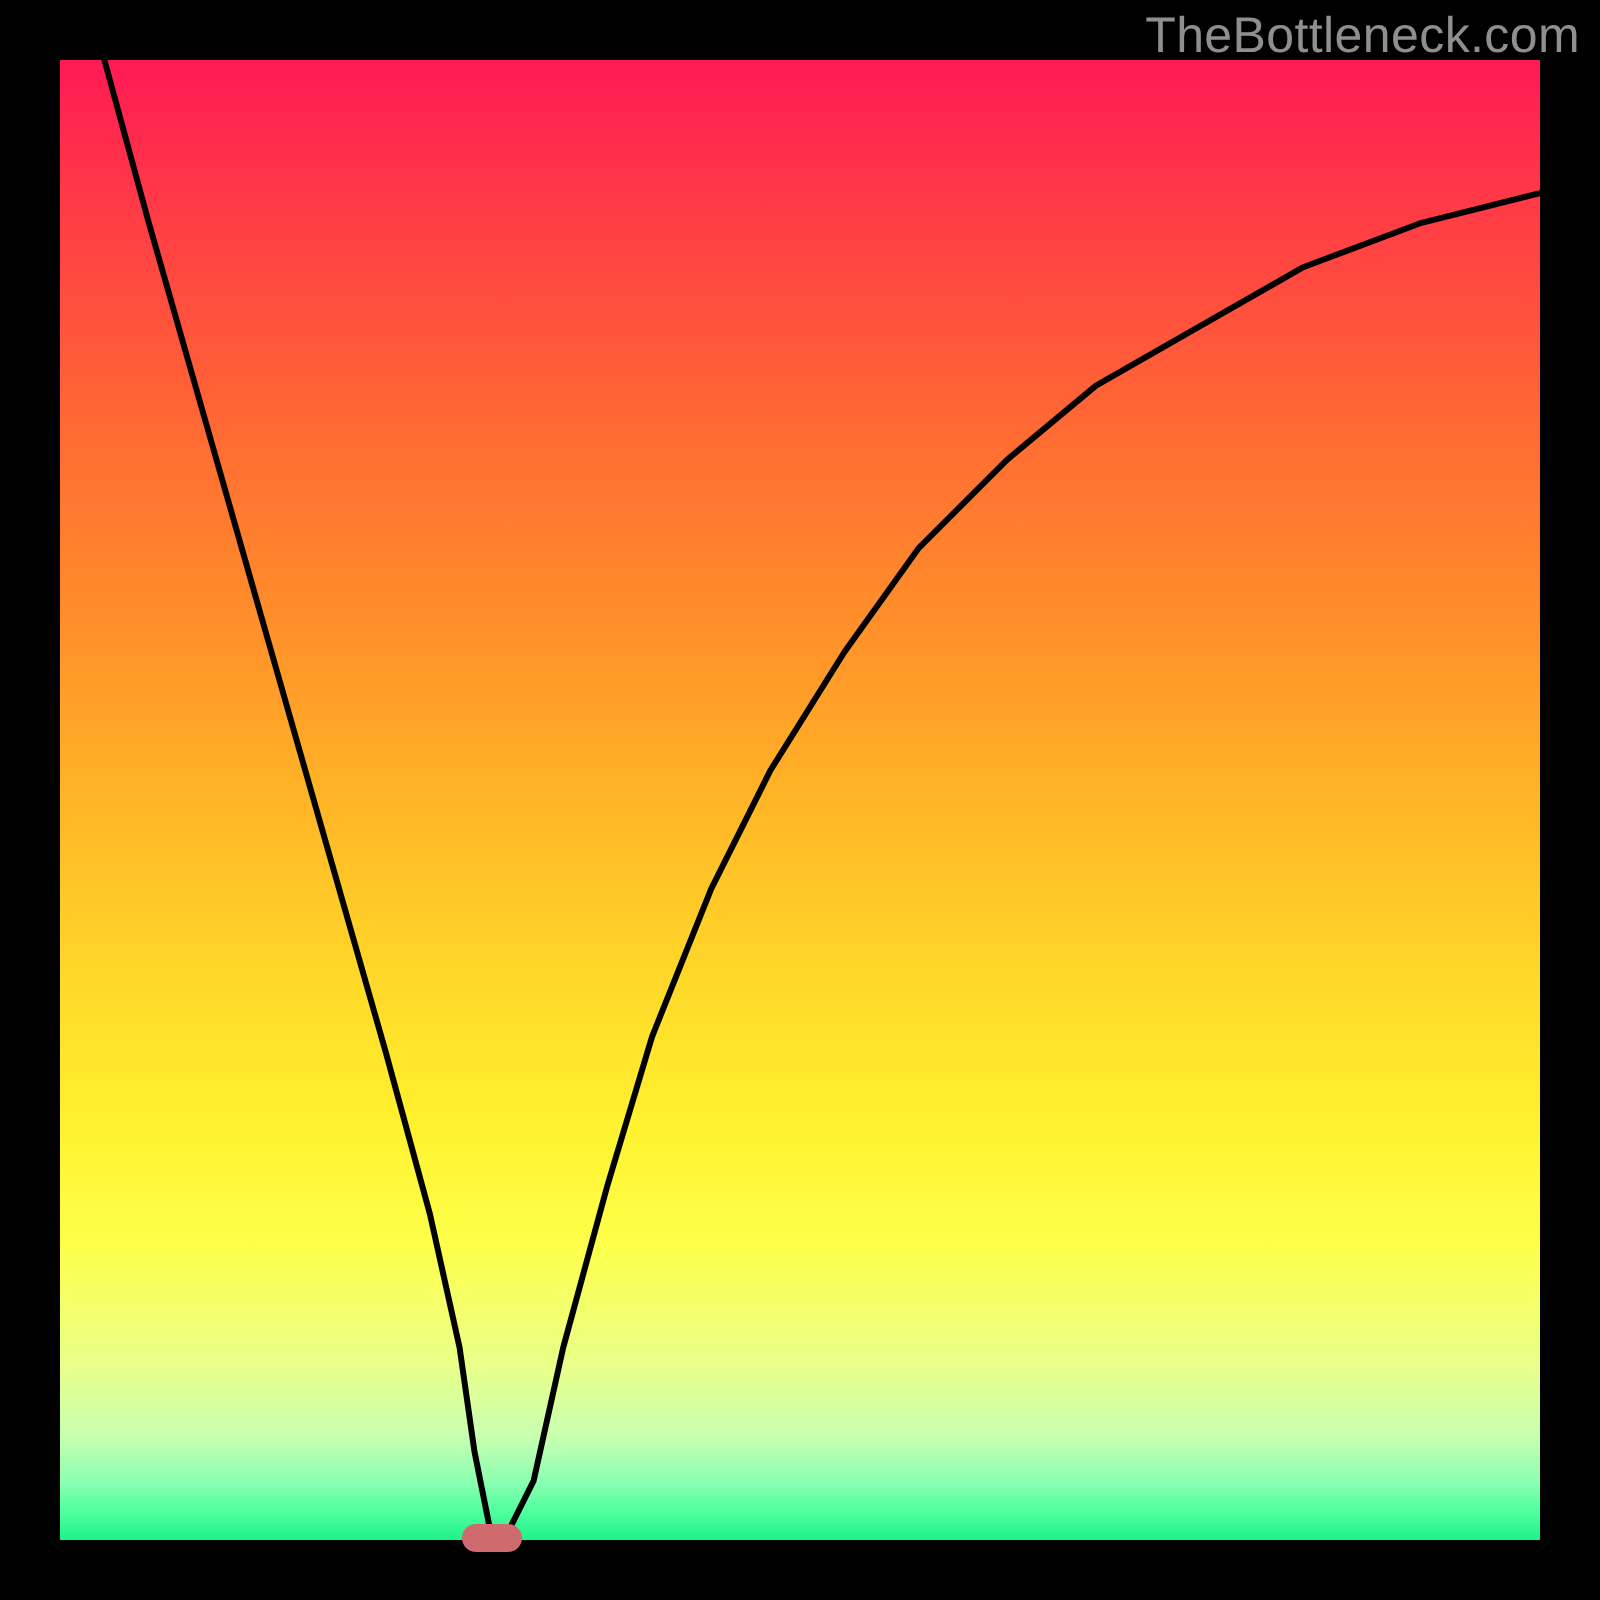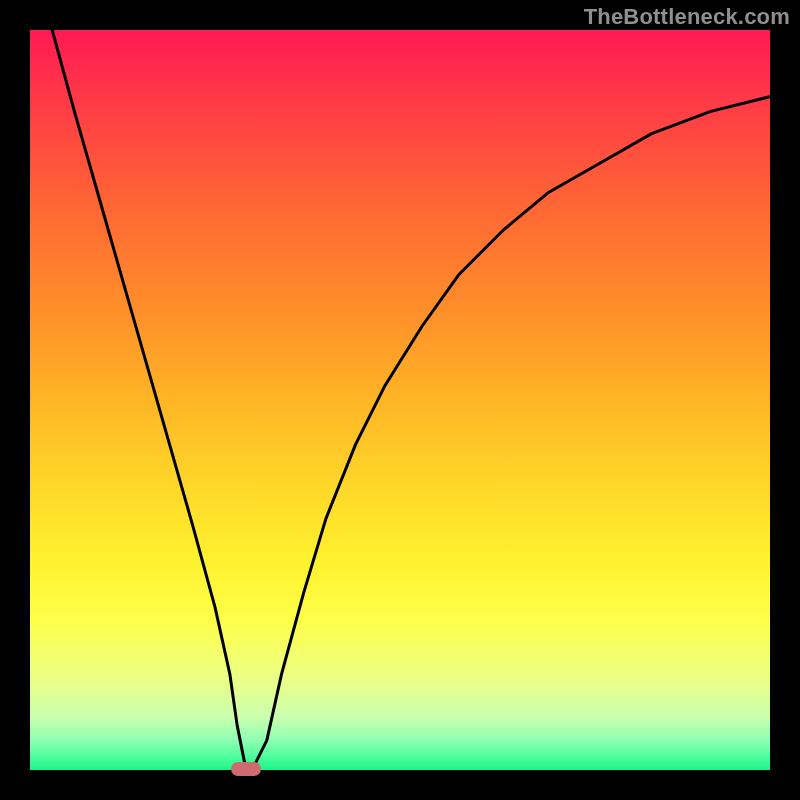--- a/index.html
+++ b/index.html
@@ -40,23 +40,23 @@
       #52ff9e 98%,
       #1ef28a 100%
     );
     overflow: visible;
   }
   .watermark {
     position: absolute;
     top: 4px;
     right: 10px;
     color: #8f8f8f;
-    font-size: 22px;
+    font-size: 25px;
     letter-spacing: 0.2px;
-    font-weight: 700;
+    font-weight: 400;
     user-select: none;
   }
   svg.curve {
     position: absolute;
     left: 0;
     top: 0;
     width: 740px;
     height: 740px;
     overflow: visible;
   }

